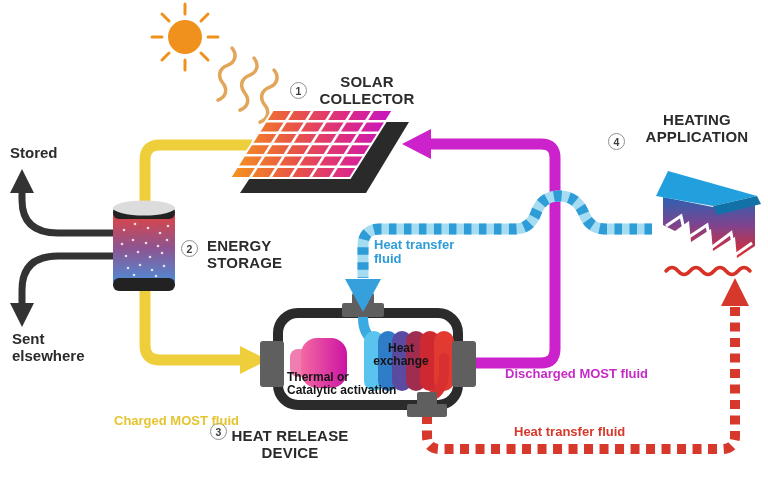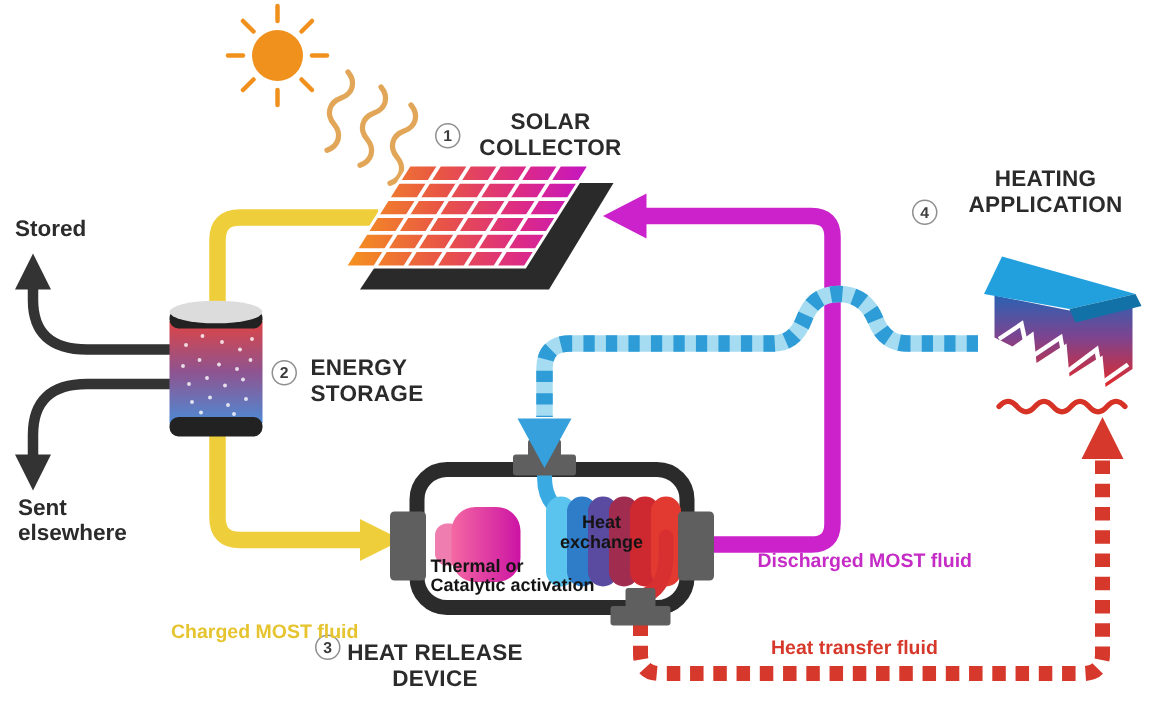--- a/index.html
+++ b/index.html
@@ -204,20 +204,24 @@
   <div>APPLICATION</div>
 </div>
 
 <div class="lbl" style="left:10px;top:145px;font-size:15px;text-align:center;">Stored</div>
 <div class="lbl" style="left:12px;top:331px;font-size:15px;">
   <div>Sent</div>
   <div>elsewhere</div>
 </div>
 <div class="lbl small yellow" style="left:114px;top:366px;">Charged MOST fluid</div>
 <div class="lbl small magenta" style="left:477px;top:367px;">Discharged MOST fluid</div>
+<div class="lbl small blue" style="left:374px;top:238px;">
+  <div>Heat transfer</div>
+  <div>fluid</div>
+</div>
 <div class="lbl small red" style="left:514px;top:425px;">Heat transfer fluid</div>
 <div class="lbl center" style="left:362px;top:342px;width:78px;font-size:12px;color:#141414;">
   <div>Heat</div>
   <div>exchange</div>
 </div>
 <div class="lbl" style="left:287px;top:371px;font-size:12px;color:#141414;">
   <div>Thermal or</div>
   <div>Catalytic activation</div>
 </div>
 

